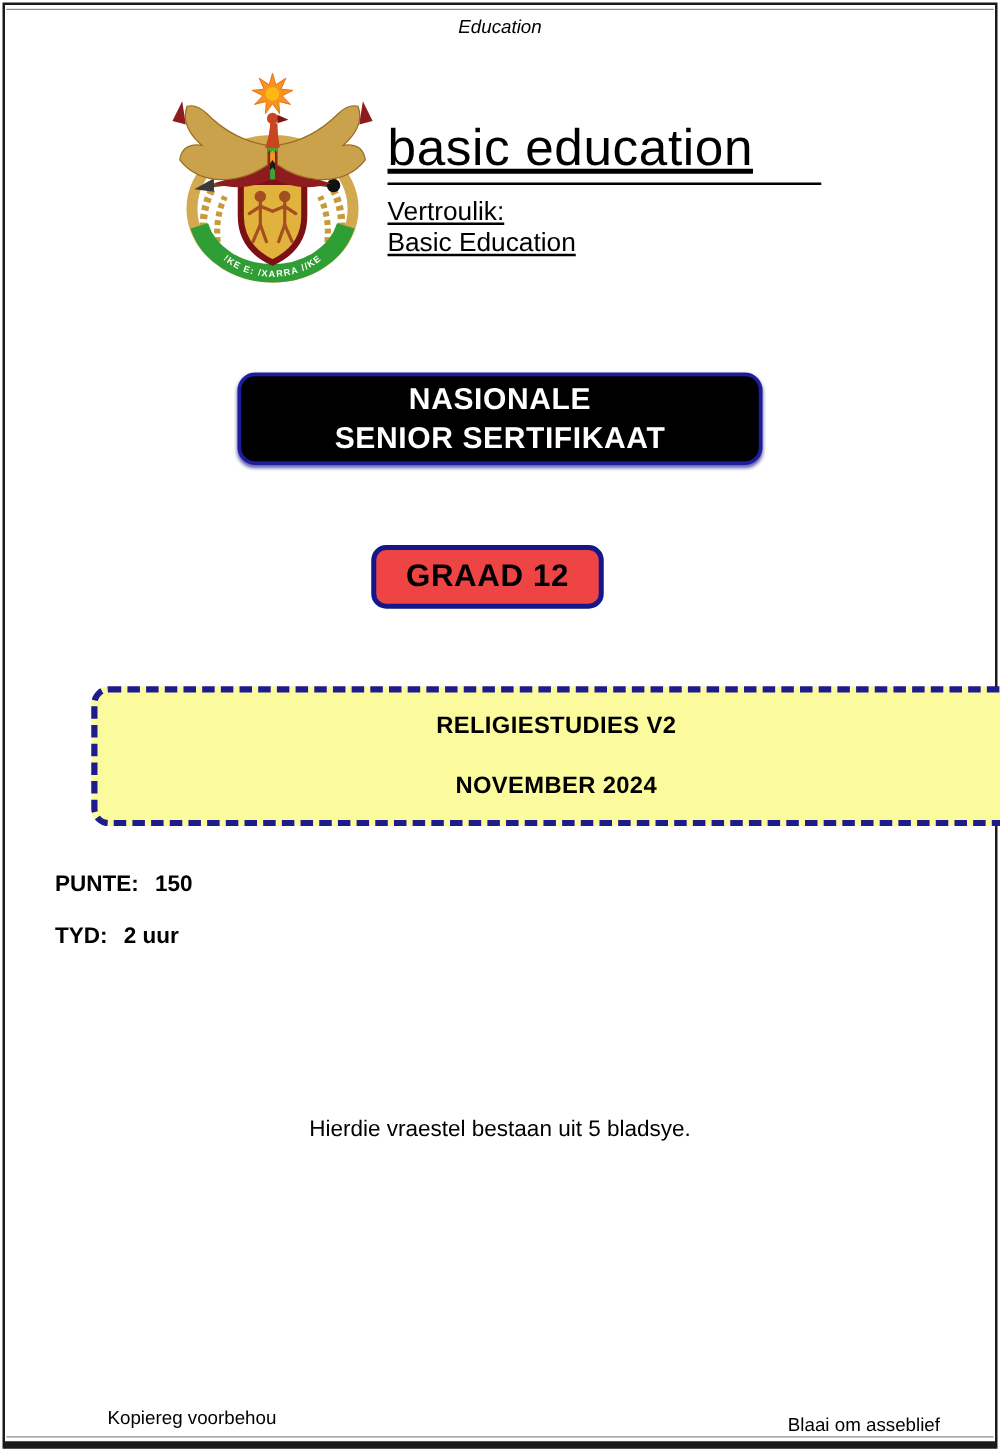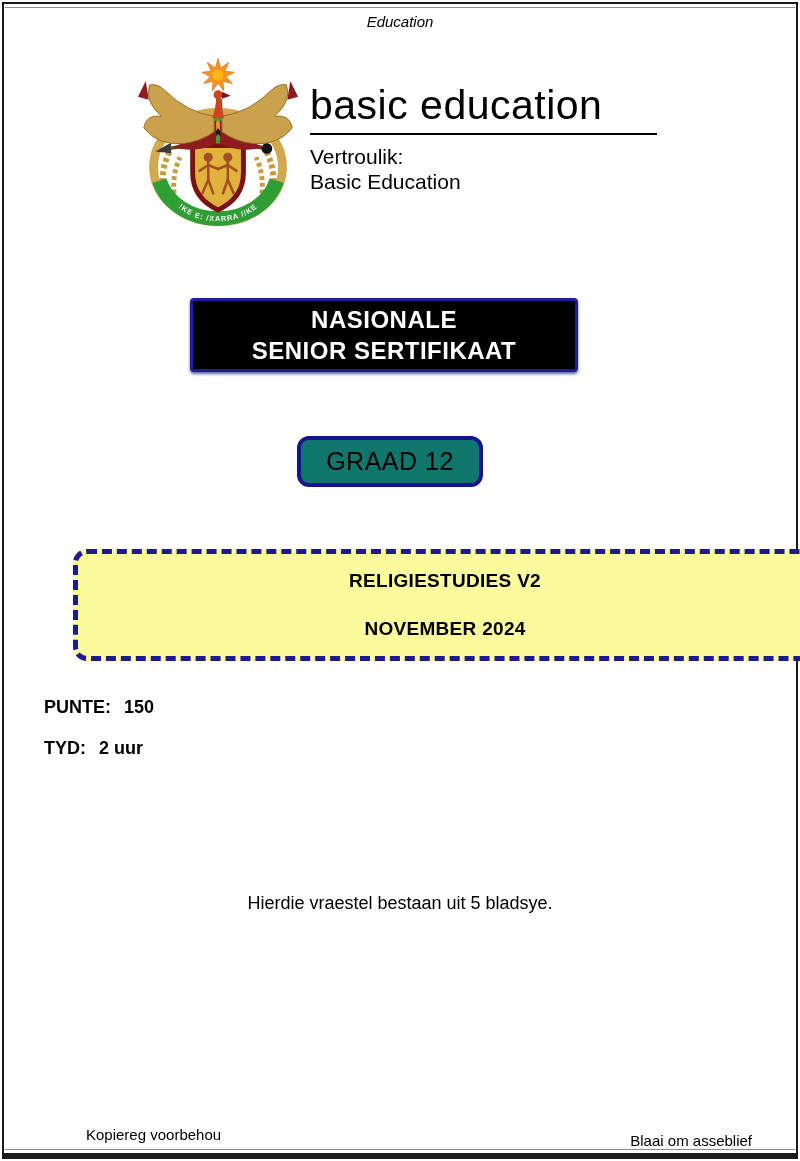--- a/index.html
+++ b/index.html
@@ -14,37 +14,37 @@
   }
   .frame-inner {
     position:absolute; left:5px; right:5px; top:7px; bottom:11px;
     border-top:1px solid #8e8e8e; border-bottom:1px solid #8e8e8e; pointer-events:none;
   }
   .confidential {
     position:absolute; top:13px; left:0; right:0; text-align:center;
     font-style:italic; font-size:15px;
   }
   .logo { position:absolute; left:136px; top:55px; width:166px; height:183px; }
-  .brand-block { position:absolute; left:310px; top:83px; width:380px; }
+  .brand-block { position:absolute; left:310px; top:96px; width:380px;text-decoration:underline; }
   .brand { font-size:41px; line-height:1.12; font-weight:400; letter-spacing:0.5px; }
   .brand-rule { height:2px; background:#000; width:347px; margin-top:4px; margin-bottom:9px; }
   .dept { font-size:21px; line-height:1.2; }
   .country { font-size:23px; font-weight:700; margin-top:3px; letter-spacing:0.2px; }
   .cert-box {
-    position:absolute; left:190px; top:298px; width:388px; height:74px; box-sizing:border-box;
-    background:#000; border:3px solid #1d1d9e; border-radius:4px;
+    position:absolute; left:190px; top:298px; width:420px; height:74px; box-sizing:border-box;
+    background:#000; border:3px solid #1d1d9e; border-radius:14px;
     box-shadow:0 2px 3px rgba(10,10,130,.65);
     color:#fff; display:flex; flex-direction:column; justify-content:center; align-items:center;
     font-weight:700; font-size:24px; line-height:1.3; letter-spacing:0.5px;
   }
   .grade-box {
     position:absolute; left:297px; top:436px; width:186px; height:51px; box-sizing:border-box;
-    background:#0f766e; border:4px solid #16168c; border-radius:12px;
+    background:#ef4444; border:4px solid #16168c; border-radius:12px;
     display:flex; align-items:center; justify-content:center;
-    font-weight:400; font-size:25px; letter-spacing:0.5px;
+    font-weight:700; font-size:25px; letter-spacing:0.5px;
   }
   .subject-box {
     position:absolute; left:73px; top:549px; width:744px; height:112px; box-sizing:border-box;
     background:#fbfa9c; border:5px dashed #1c1c8c; border-radius:14px;
     display:flex; flex-direction:column; justify-content:center; align-items:center;
     gap:26px; font-weight:700; font-size:19px; letter-spacing:0.3px;
   }
   .marks-line { position:absolute; left:44px; top:697px; font-weight:700; font-size:18px; }
   .time-line  { position:absolute; left:44px; top:738px; font-weight:700; font-size:18px; }
   .detail-value { display:inline-block; margin-left:13px; }

